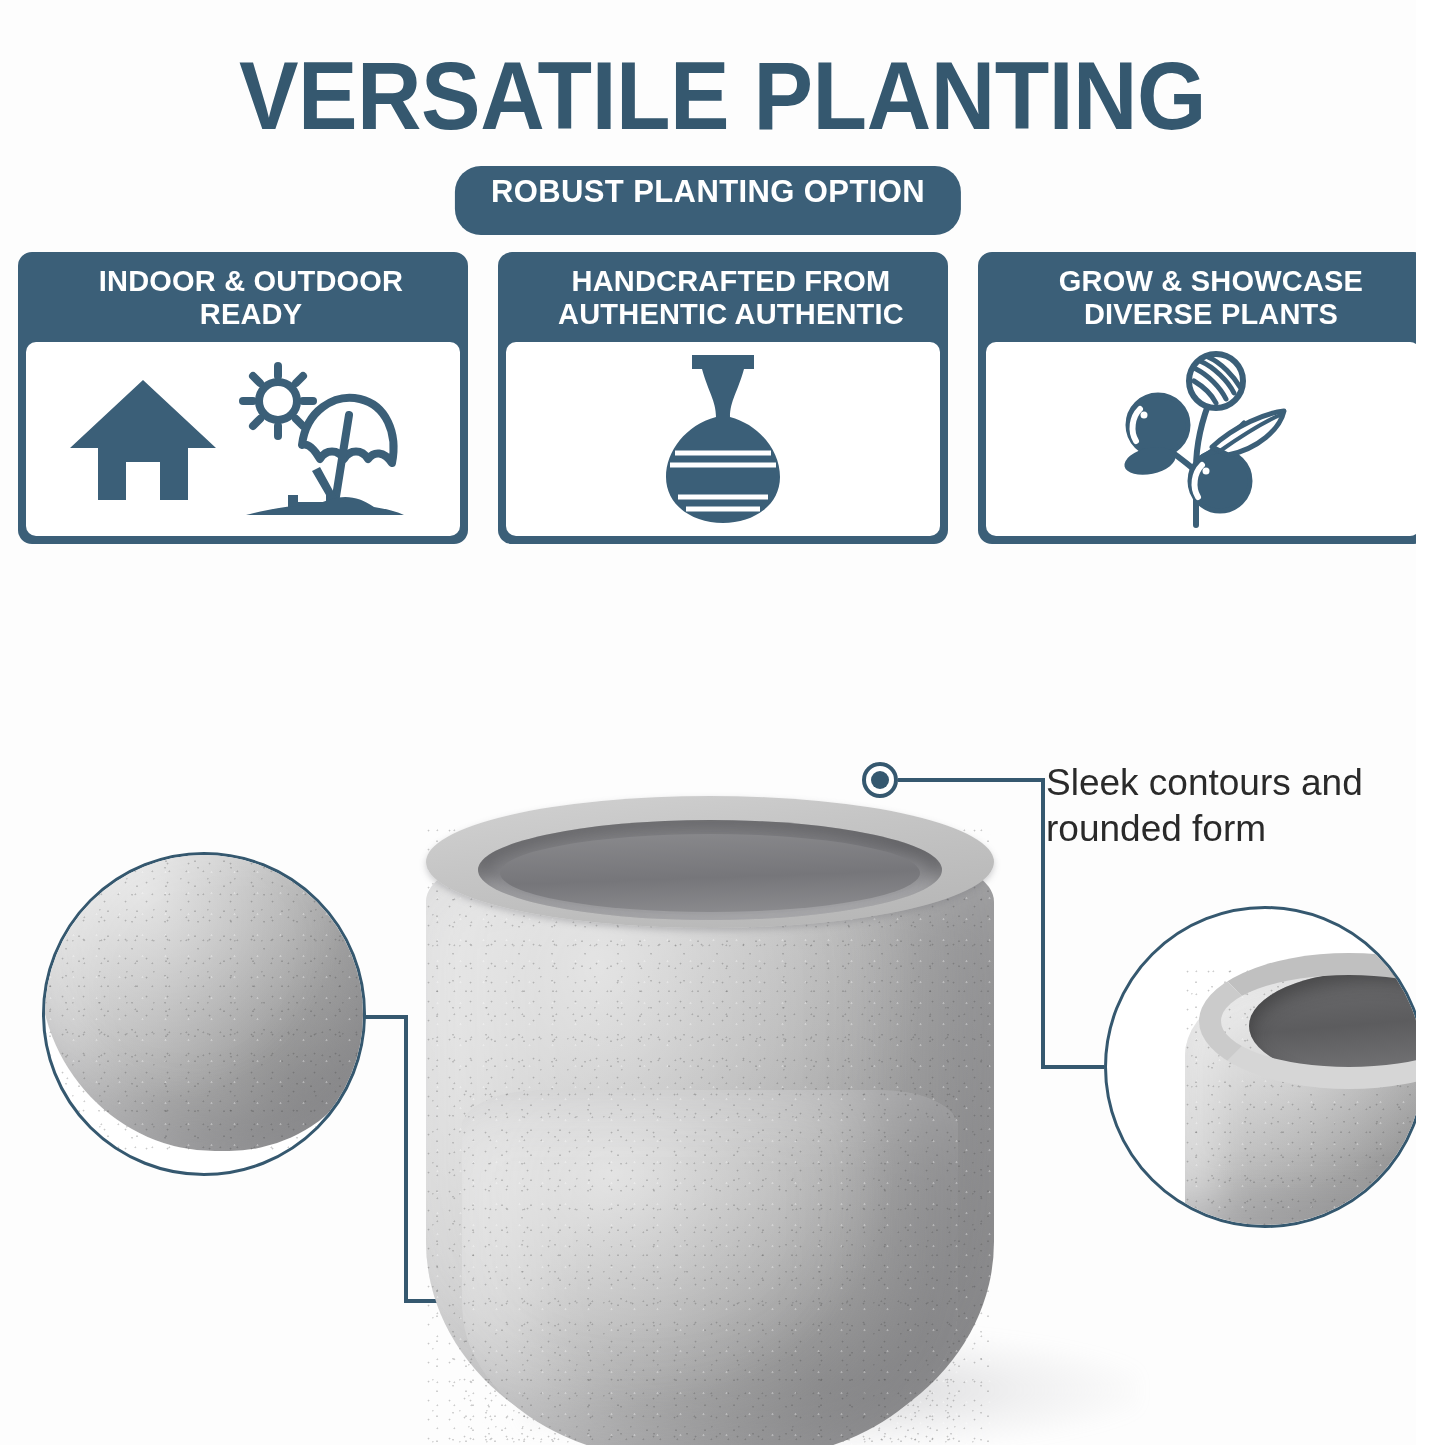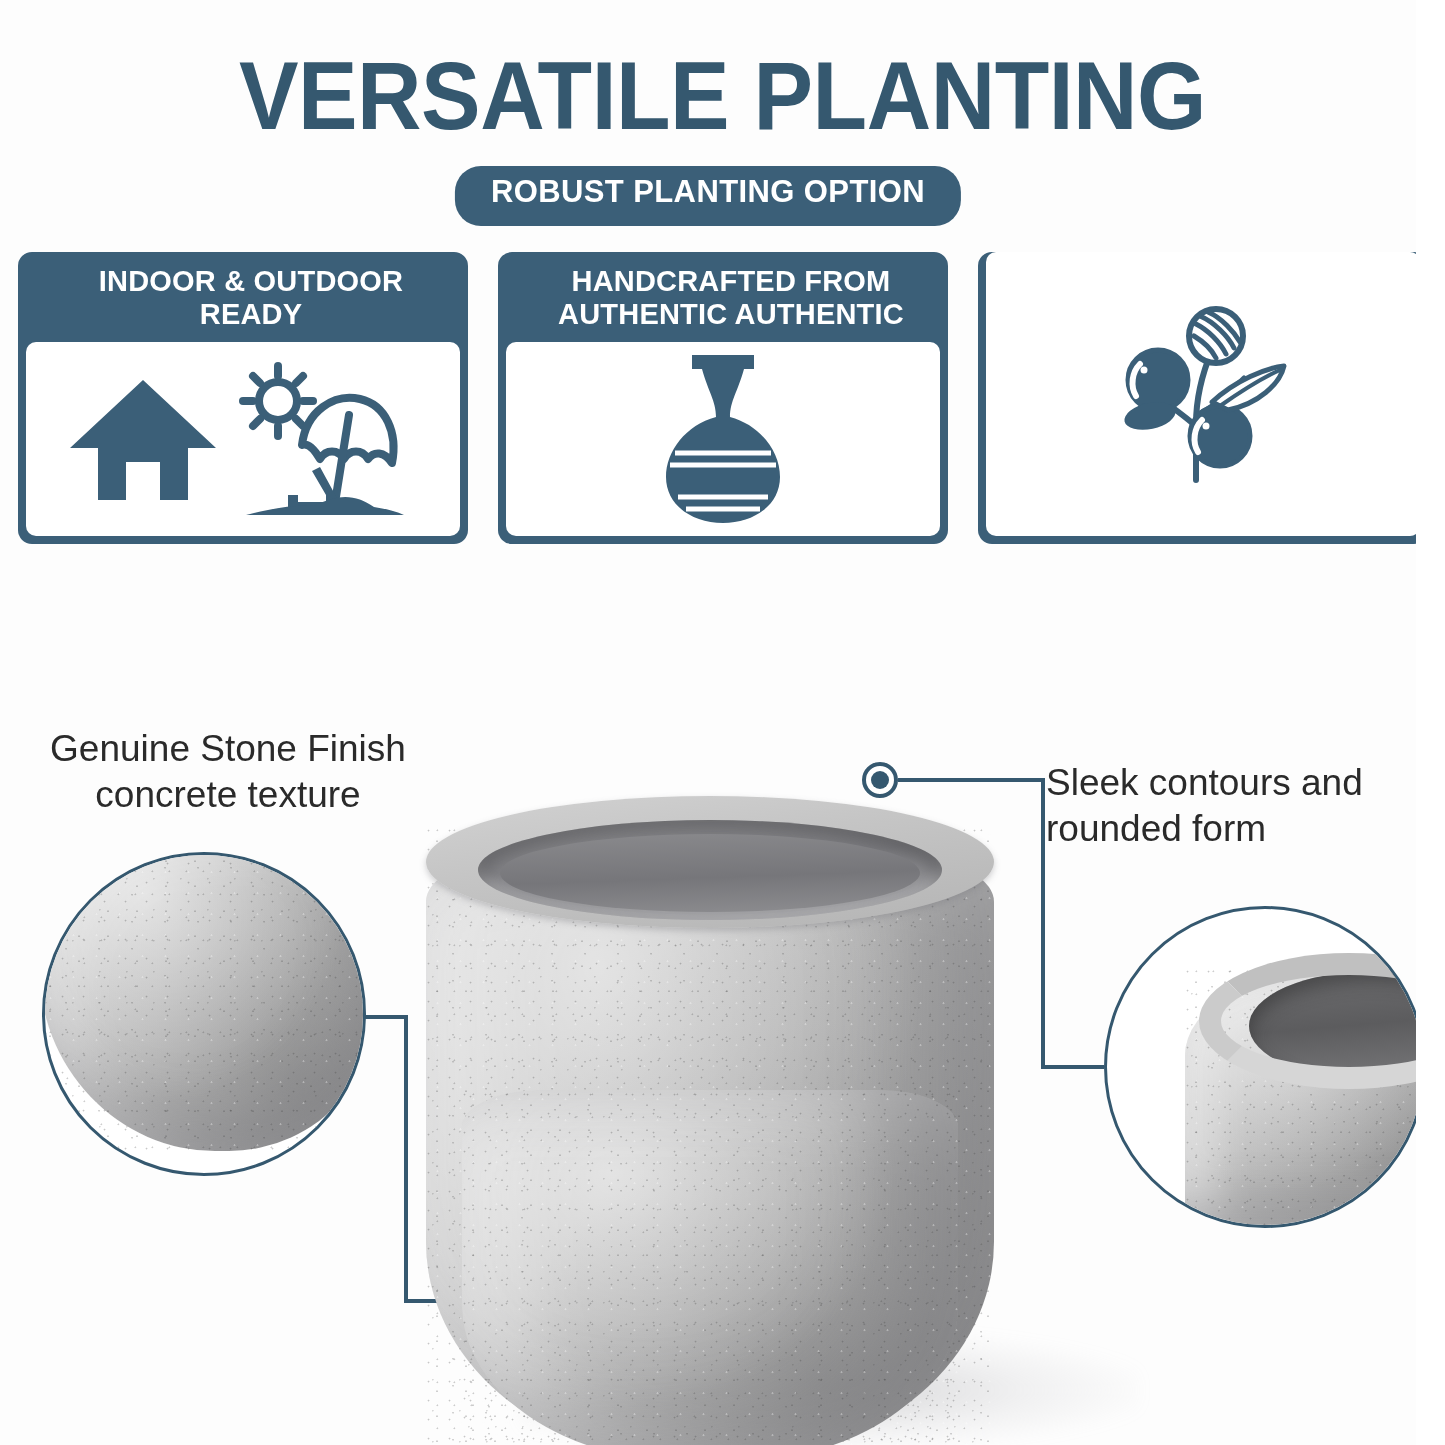--- a/index.html
+++ b/index.html
@@ -39,21 +39,21 @@
   }
 
   .subtitle-badge {
     position: absolute;
     top: 166px;
     left: 50%;
     transform: translateX(-50%);
     background: #3b5f78;
     color: #ffffff;
     border-radius: 26px;
-    padding: 9px 36px 18px 36px;
+    padding: 9px 36px 27px 36px;
     font-size: 31px;
     line-height: 33px;
     font-weight: 600;
     letter-spacing: 0.4px;
     white-space: nowrap;
     font-family: "Liberation Sans Narrow", "Liberation Sans", sans-serif;
   }
 
   
   .cards-row {
@@ -266,20 +266,22 @@
               <line x1="22" y1="116" x2="128" y2="116"></line>
               <line x1="30" y1="148" x2="120" y2="148"></line>
               <line x1="38" y1="160" x2="112" y2="160"></line>
             </g>
           </svg>
         </span>
       </div>
     </div>
 
     <div class="feature-card">
+      <div class="card-title">GROW &amp; SHOWCASE
+DIVERSE PLANTS</div>
       <div class="card-body">
         <span>
           <svg width="175" height="180" viewBox="0 0 175 180">
             <g stroke="#3b5f78" fill="none" stroke-width="5" stroke-linecap="round">
 
               <path d="M80 176 L80 120 C80 96 86 70 96 46" stroke-width="6"></path>
 
               <path d="M80 122 C68 112 58 104 48 98" stroke-width="6"></path>
               <path d="M82 110 C96 104 112 90 128 74" stroke-width="5"></path>
             </g>
@@ -310,22 +312,20 @@
 
             <path d="M96 98 C120 76 150 64 168 62 C164 80 142 100 112 106 Z" fill="#ffffff" stroke="#3b5f78" stroke-width="5" stroke-linejoin="round"></path>
             <path d="M104 102 C124 88 146 74 164 66" stroke="#3b5f78" stroke-width="4" fill="none" stroke-linecap="round"></path>
           </svg>
         </span>
       </div>
     </div>
 
   </div>
 
-  <div class="callout-text" id="callout-text-left">Genuine Stone Finish
-concrete texture</div>
 
   <div class="callout-text" id="callout-text-right">Sleek contours and
 rounded form</div>
 
   <svg class="connector-svg">
 
     <polyline points="364,1017 406,1017 406,1301 466,1301" fill="none" stroke="#35586f" stroke-width="4"></polyline>
 
     <polyline points="898,780 1043,780 1043,1067 1104,1067" fill="none" stroke="#35586f" stroke-width="4"></polyline>
   </svg>

